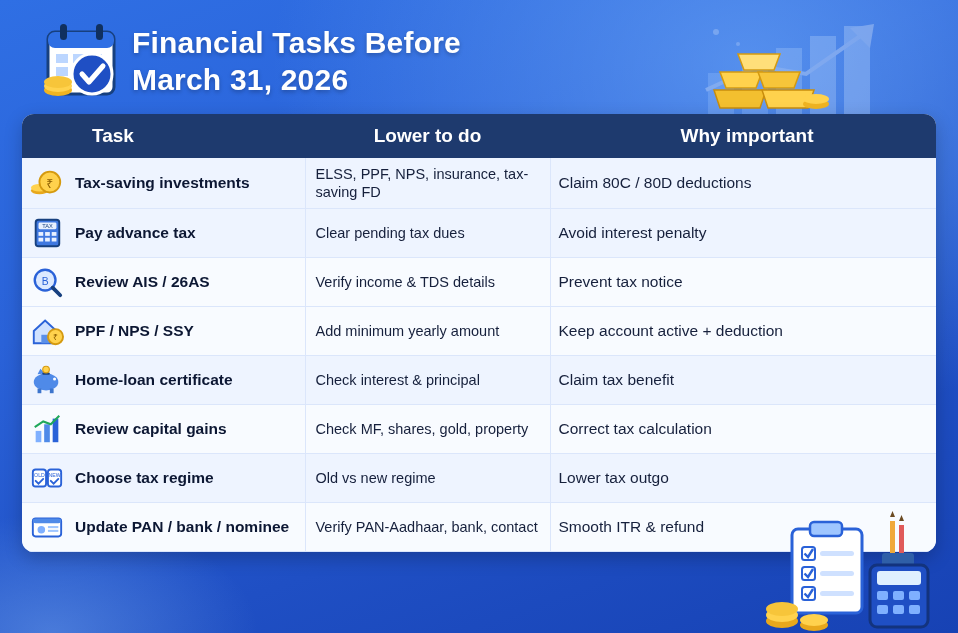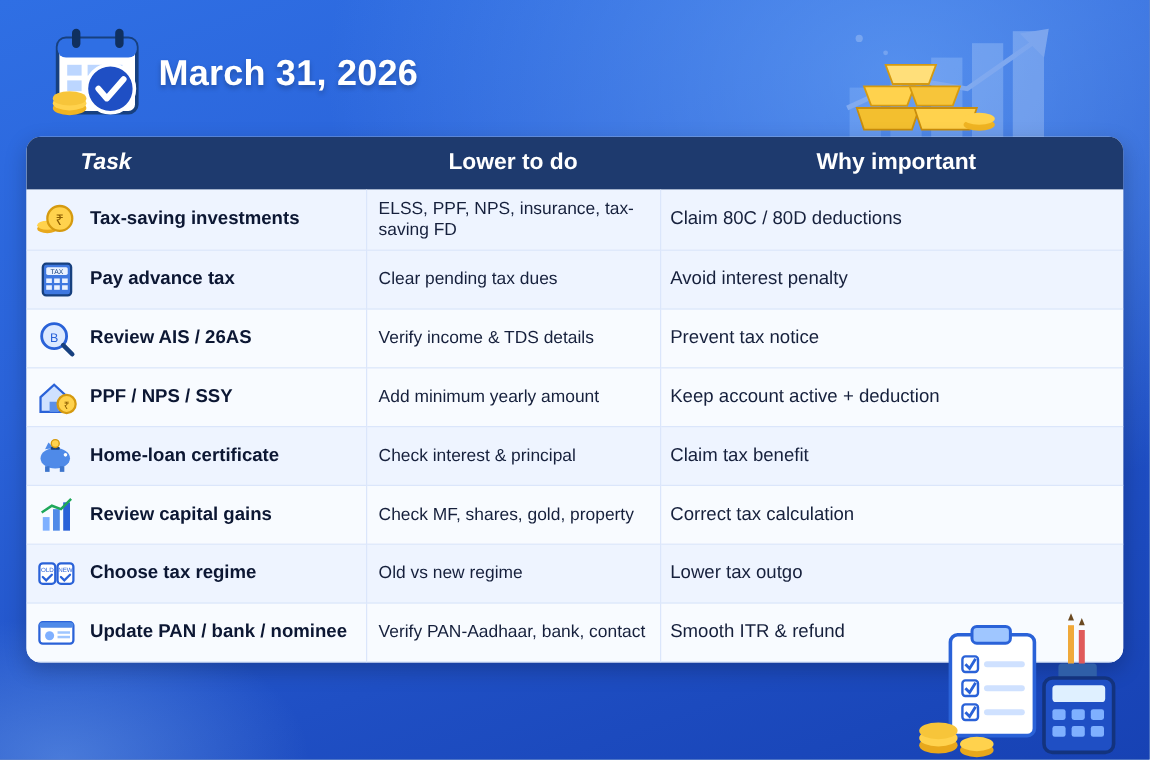--- a/index.html
+++ b/index.html
@@ -91,22 +91,21 @@
   table.tasks thead th {
     background: #1e3a6e;
     color: #ffffff;
     font-size: 19px;
     font-weight: bold;
     padding: 11px 6px;
     text-align: center;
   }
   table.tasks thead th.col-task {
     text-align: left;
-    padding-left: 45px;
-    font-style: italic;
+    padding-left: 70px;
   }
 
   col.c1 { width: 283px; }
   col.c2 { width: 245px; }
   col.c3 { width: 394px; }
 
   table.tasks tbody tr {
     background: #eef4ff;
   }
   table.tasks tbody tr.alt {
@@ -206,20 +205,21 @@
       <rect x="16" y="47" width="12" height="9" fill="#bcd6ff"></rect>
       <circle cx="52" cy="54" r="20" fill="#1f4fc4" stroke="#ffffff" stroke-width="3"></circle>
       <path d="M42 54 L49 62 L63 46" stroke="#ffffff" stroke-width="5" fill="none" stroke-linecap="round" stroke-linejoin="round"></path>
 
       <ellipse cx="18" cy="70" rx="14" ry="6" fill="#f0b422"></ellipse>
       <ellipse cx="18" cy="66" rx="14" ry="6" fill="#ffd24d"></ellipse>
       <ellipse cx="18" cy="62" rx="14" ry="6" fill="#f7c53a"></ellipse>
     </svg>
 
     <div class="header-title">
+      <span>Financial Tasks Before</span>
       <span class="l2">March 31, 2026</span>
     </div>
 
     <svg class="gold-cluster" viewBox="0 0 130 90">
       <g>
         <polygon points="20,58 50,58 56,42 14,42" fill="#ffd24d" stroke="#d59a10" stroke-width="1.5"></polygon>
         <polygon points="58,58 88,58 94,42 52,42" fill="#f7c53a" stroke="#d59a10" stroke-width="1.5"></polygon>
         <polygon points="38,40 68,40 74,24 32,24" fill="#ffdf7a" stroke="#d59a10" stroke-width="1.5"></polygon>
         <polygon points="14,78 54,78 60,60 8,60" fill="#f3bf2f" stroke="#c98d0c" stroke-width="1.5"></polygon>
         <polygon points="62,78 102,78 108,60 56,60" fill="#ffd24d" stroke="#c98d0c" stroke-width="1.5"></polygon>

